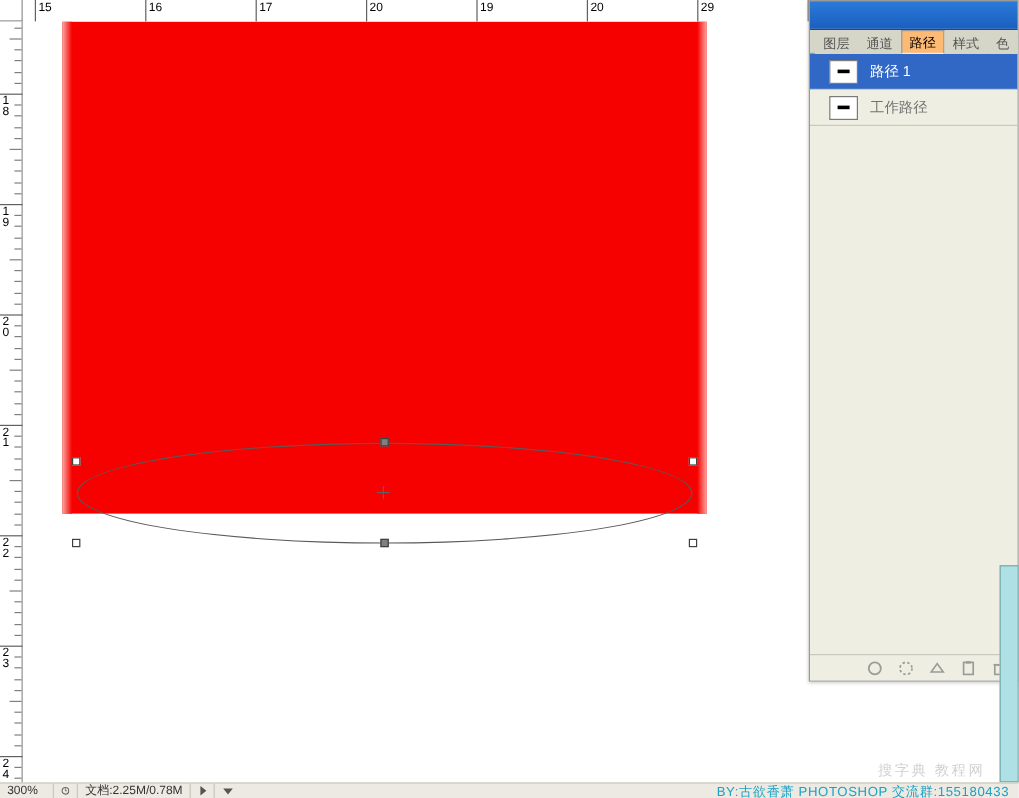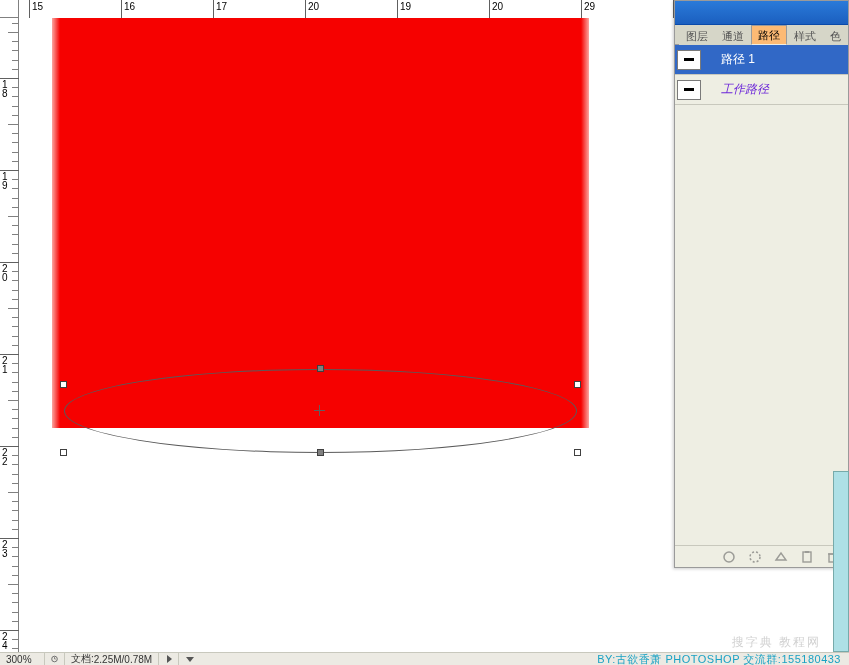--- a/index.html
+++ b/index.html
@@ -96,31 +96,31 @@
   .panel-tab {
     padding: 2px 6px 1px; font-size: 11px; color: #555; background: #d6d6c8;
     border: 1px solid transparent; border-bottom: none; cursor: pointer;
     position: relative; top: 1px;
   }
   .panel-tab.active {
     background: #fdba74; color: #000; border: 1px solid #9a9a9a; border-bottom: 1px solid #eeeee3;
   }
   .panel-body { position: absolute; top: 44px; left: 0; right: 0; bottom: 22px; overflow: auto; }
   .path-row {
-    display: flex; align-items: center; height: 30px; gap: 20px; padding-left: 2px;
+    display: flex; align-items: center; height: 30px; gap: 10px; padding-left: 16px;
     border-bottom: 1px solid #c8c8bd;
   }
   .path-row.selected { background: #3168c6; color: #ffffff; }
   .path-row .thumb {
     width: 24px; height: 20px; background: #ffffff; border: 1px solid #7a7a7a;
     display: flex; align-items: center; justify-content: center;
   }
   .path-row .thumb .dot { width: 10px; height: 3px; background: #000; }
   .path-row .pname { font-size: 12px; }
-  .path-row.work .pname { font-style: italic; color: #6d28d9; }
+  .path-row.work .pname { color: #737373; }
   .panel-footer {
     position: absolute; left: 0; right: 0; bottom: 0; height: 22px;
     background: #eeeee3; border-top: 1px solid #c8c8bd;
     display: flex; justify-content: flex-end; align-items: center; gap: 12px; padding-right: 8px;
   }
   .panel-footer .ficon { width: 14px; height: 14px; opacity: 0.6; }
   .ficon svg { width: 100%; height: 100%; }
 
   
   .cyan-strip {

